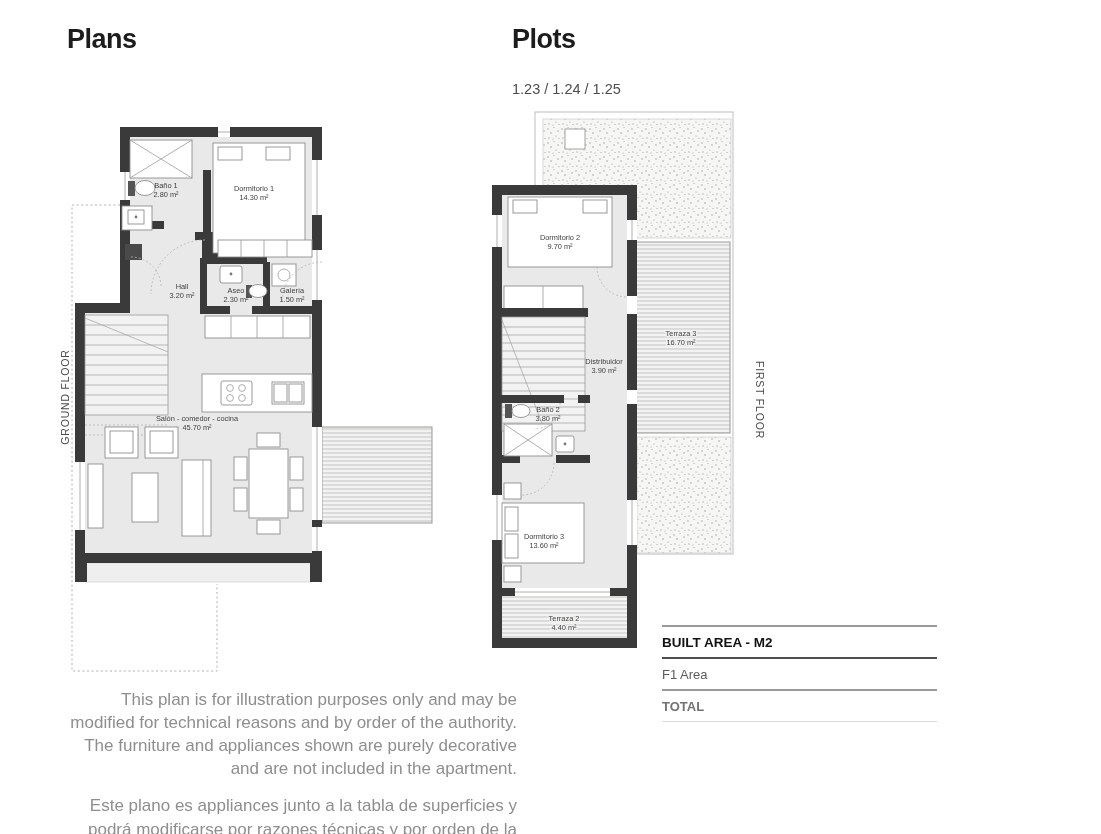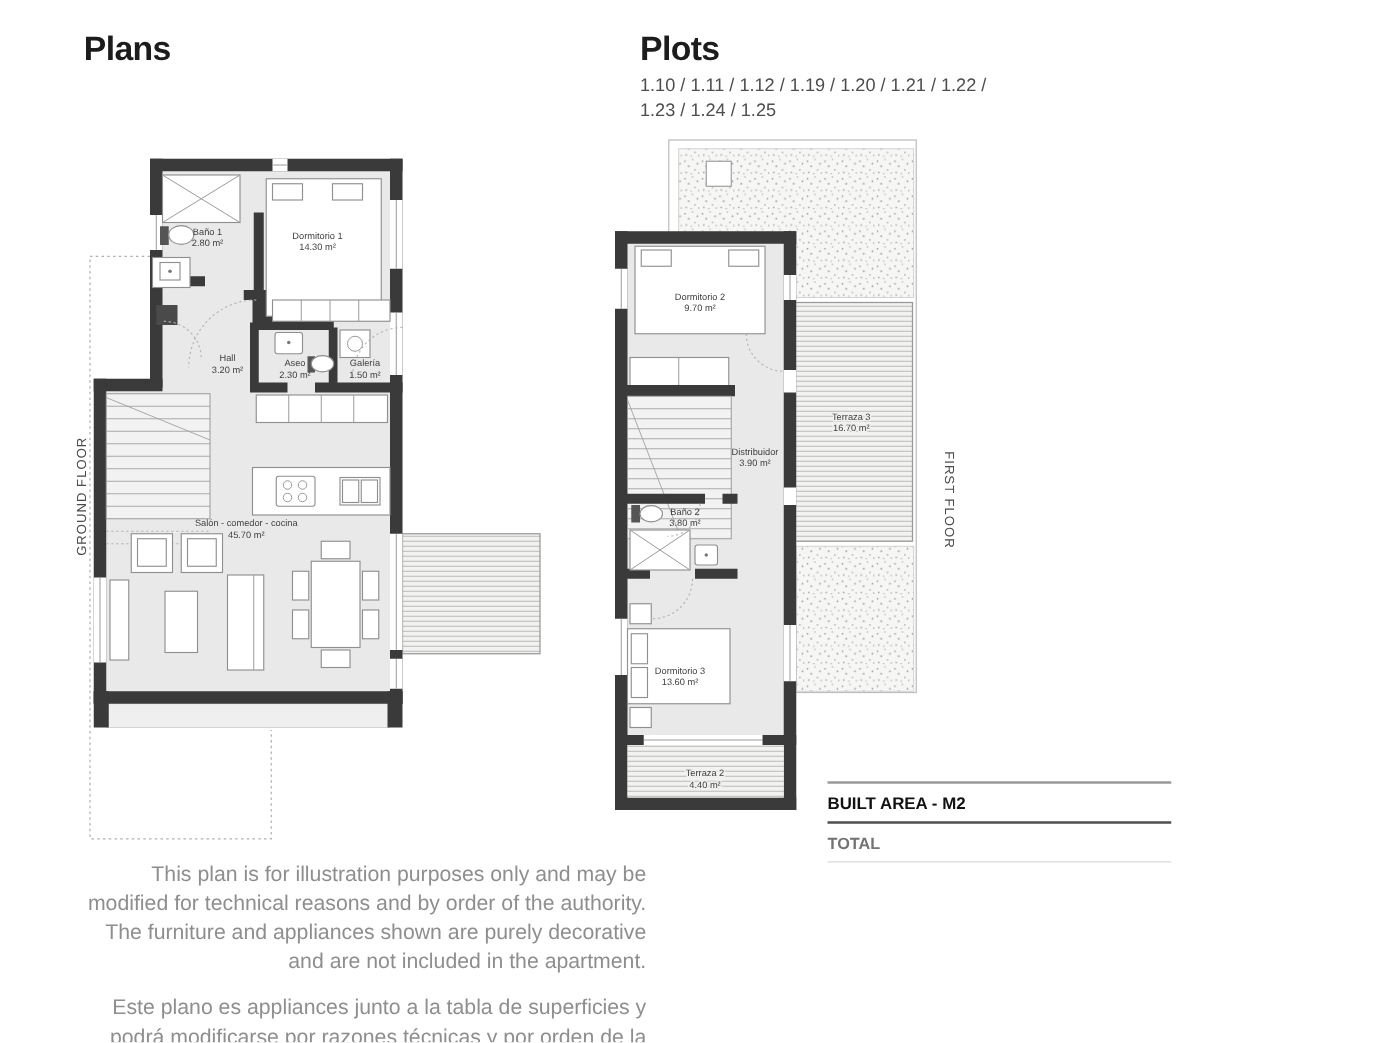--- a/index.html
+++ b/index.html
@@ -34,21 +34,20 @@
               color:#8e8e8e;line-height:1.36;text-align:right;}
   .disclaimer p{margin:0 0 14px 0;}
 </style>
 </head>
 <body>
 
 <div id="page">
 
   <div id="plans-title" class="title">Plans</div>
   <div id="plots-title" class="title">Plots</div>
-  <div id="plots-line1" class="plots-nums">1.10 / 1.11 / 1.12 / 1.19 / 1.20 / 1.21 / 1.22 /</div>
   <div id="plots-line2" class="plots-nums">1.23 / 1.24 / 1.25</div>
 
   <svg class="plan" style="left:50px;top:100px;" width="400" height="590" viewBox="50 100 400 590">
     <defs>
       <pattern id="deckG" width="4" height="4" patternUnits="userSpaceOnUse">
         <rect width="4" height="4" fill="#f2f2f1"></rect>
         <line x1="0" y1="1" x2="4" y2="1" stroke="#b9b9b9" stroke-width="0.8"></line>
       </pattern>
     </defs>
 
@@ -320,20 +319,24 @@
     <text class="rl rl-halo" x="681" y="345">16.70 m²</text>
 
     <text class="fl" x="756" y="400" transform="rotate(90 756 400)">FIRST FLOOR</text>
   </svg>
 
   <div class="area-table">
     <div class="t-row t-head">
       <span>BUILT AREA - M2</span>
       <span>APART.1</span>
     </div>
+    <div class="t-row t-r2">
+      <span>F1 Area</span>
+      <span>45 m²</span>
+    </div>
     <div class="t-row t-r3">
       <span>TOTAL</span>
       <span>129 m²</span>
     </div>
   </div>
 
   <div class="disclaimer">
     <p>This plan is for illustration purposes only and may be modified for technical reasons and by order of the authority. The furniture and appliances shown are purely decorative and are not included in the apartment.</p>
     <p>Este plano es appliances junto a la tabla de superficies y podrá modificarse por razones técnicas y por orden de la autoridad. El mobiliario y menaje tienen carácter meramente decorativo y no se incluyen en la vivienda.</p>
   </div>

